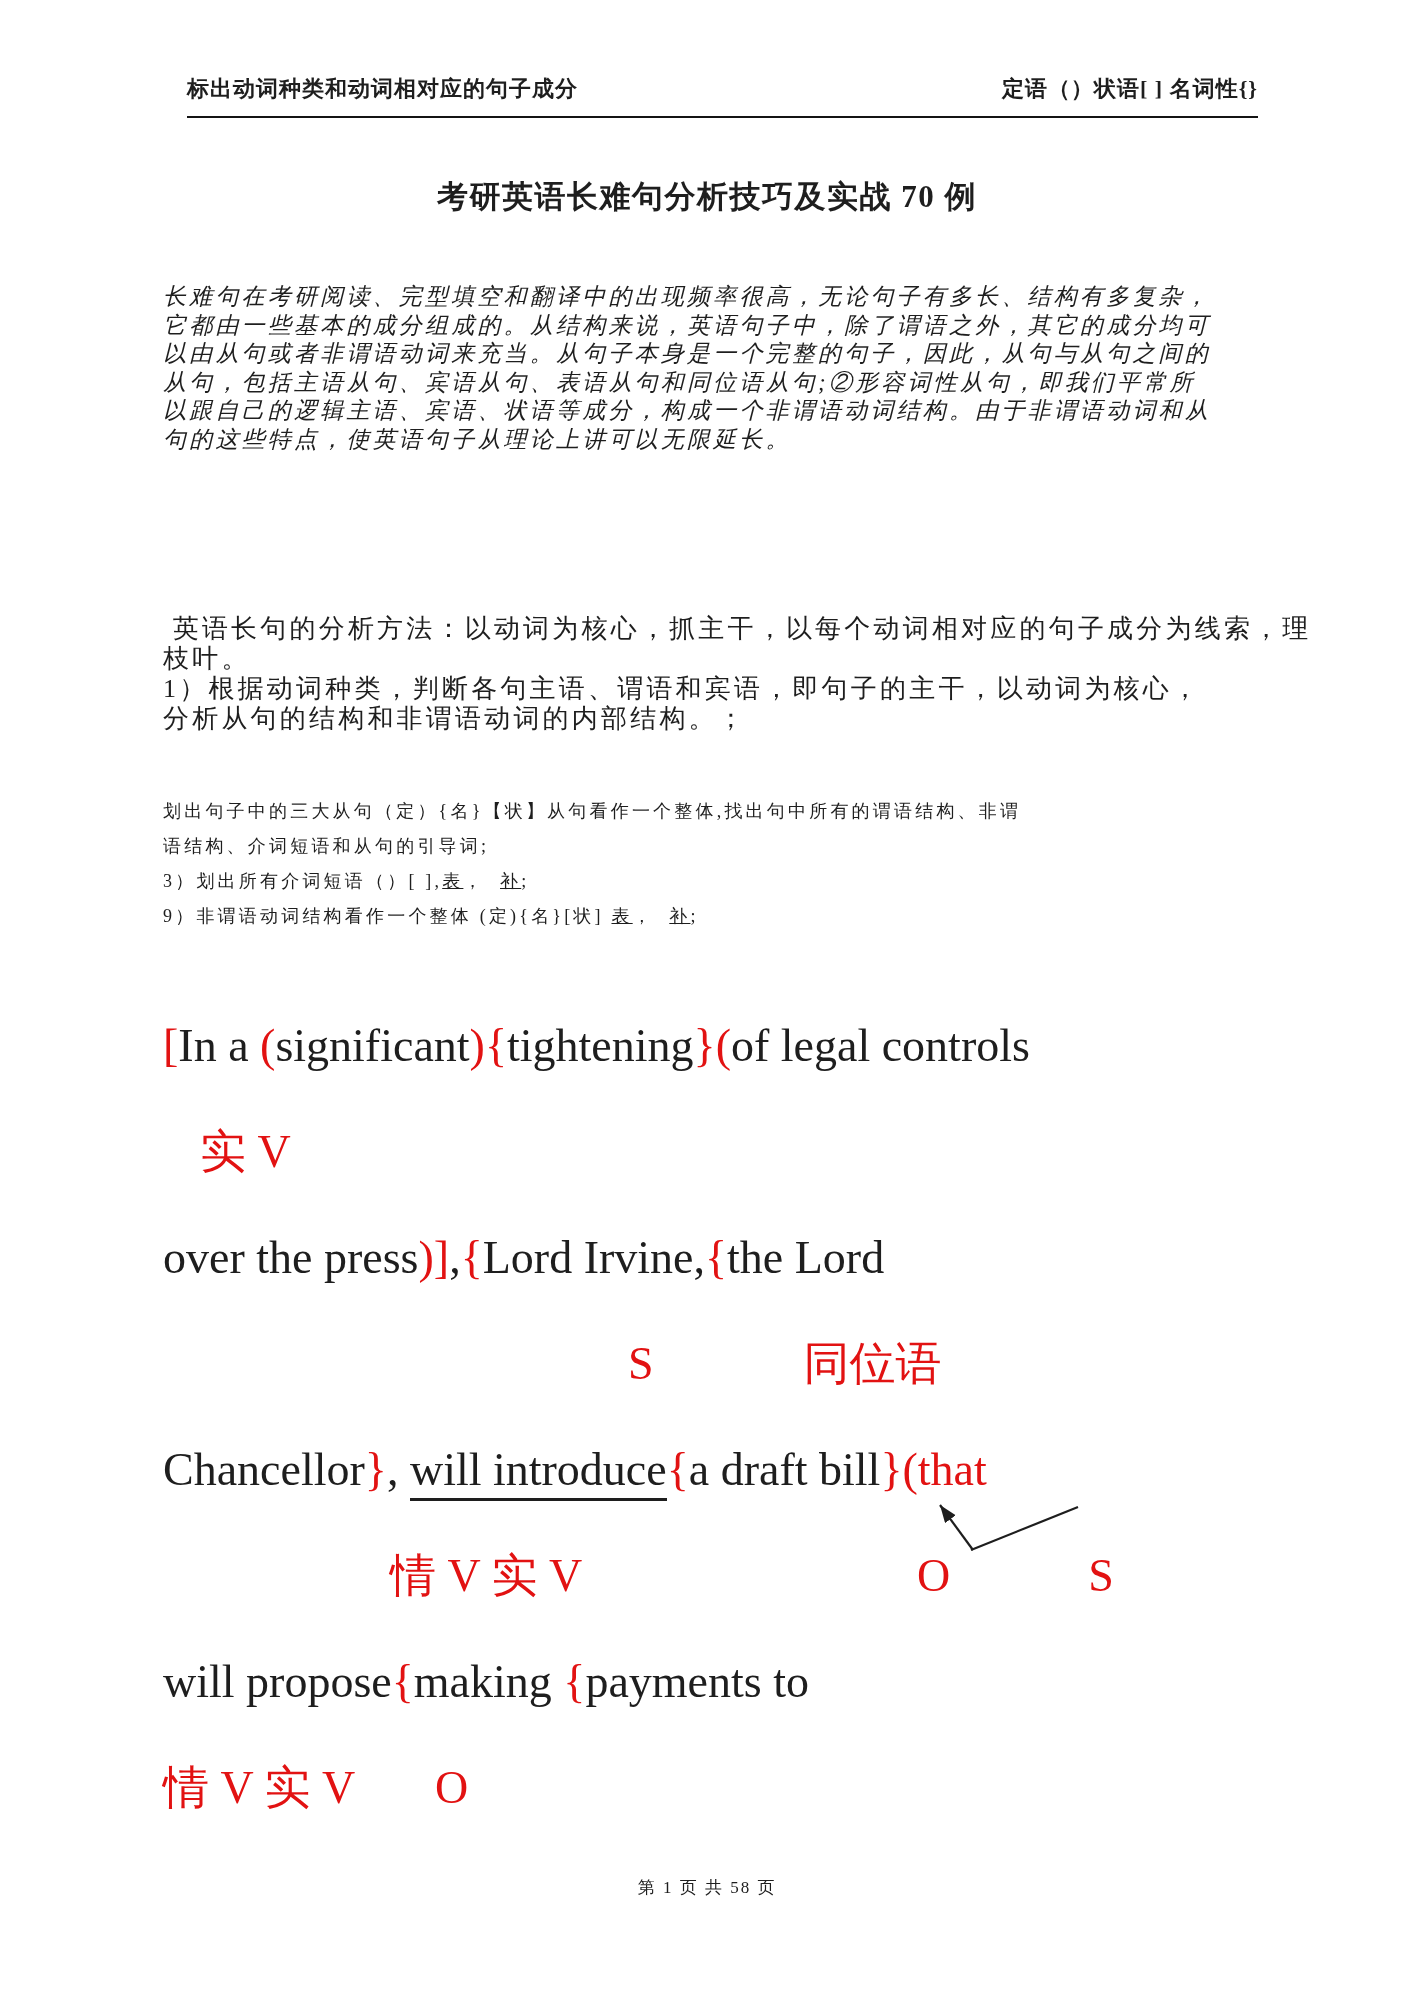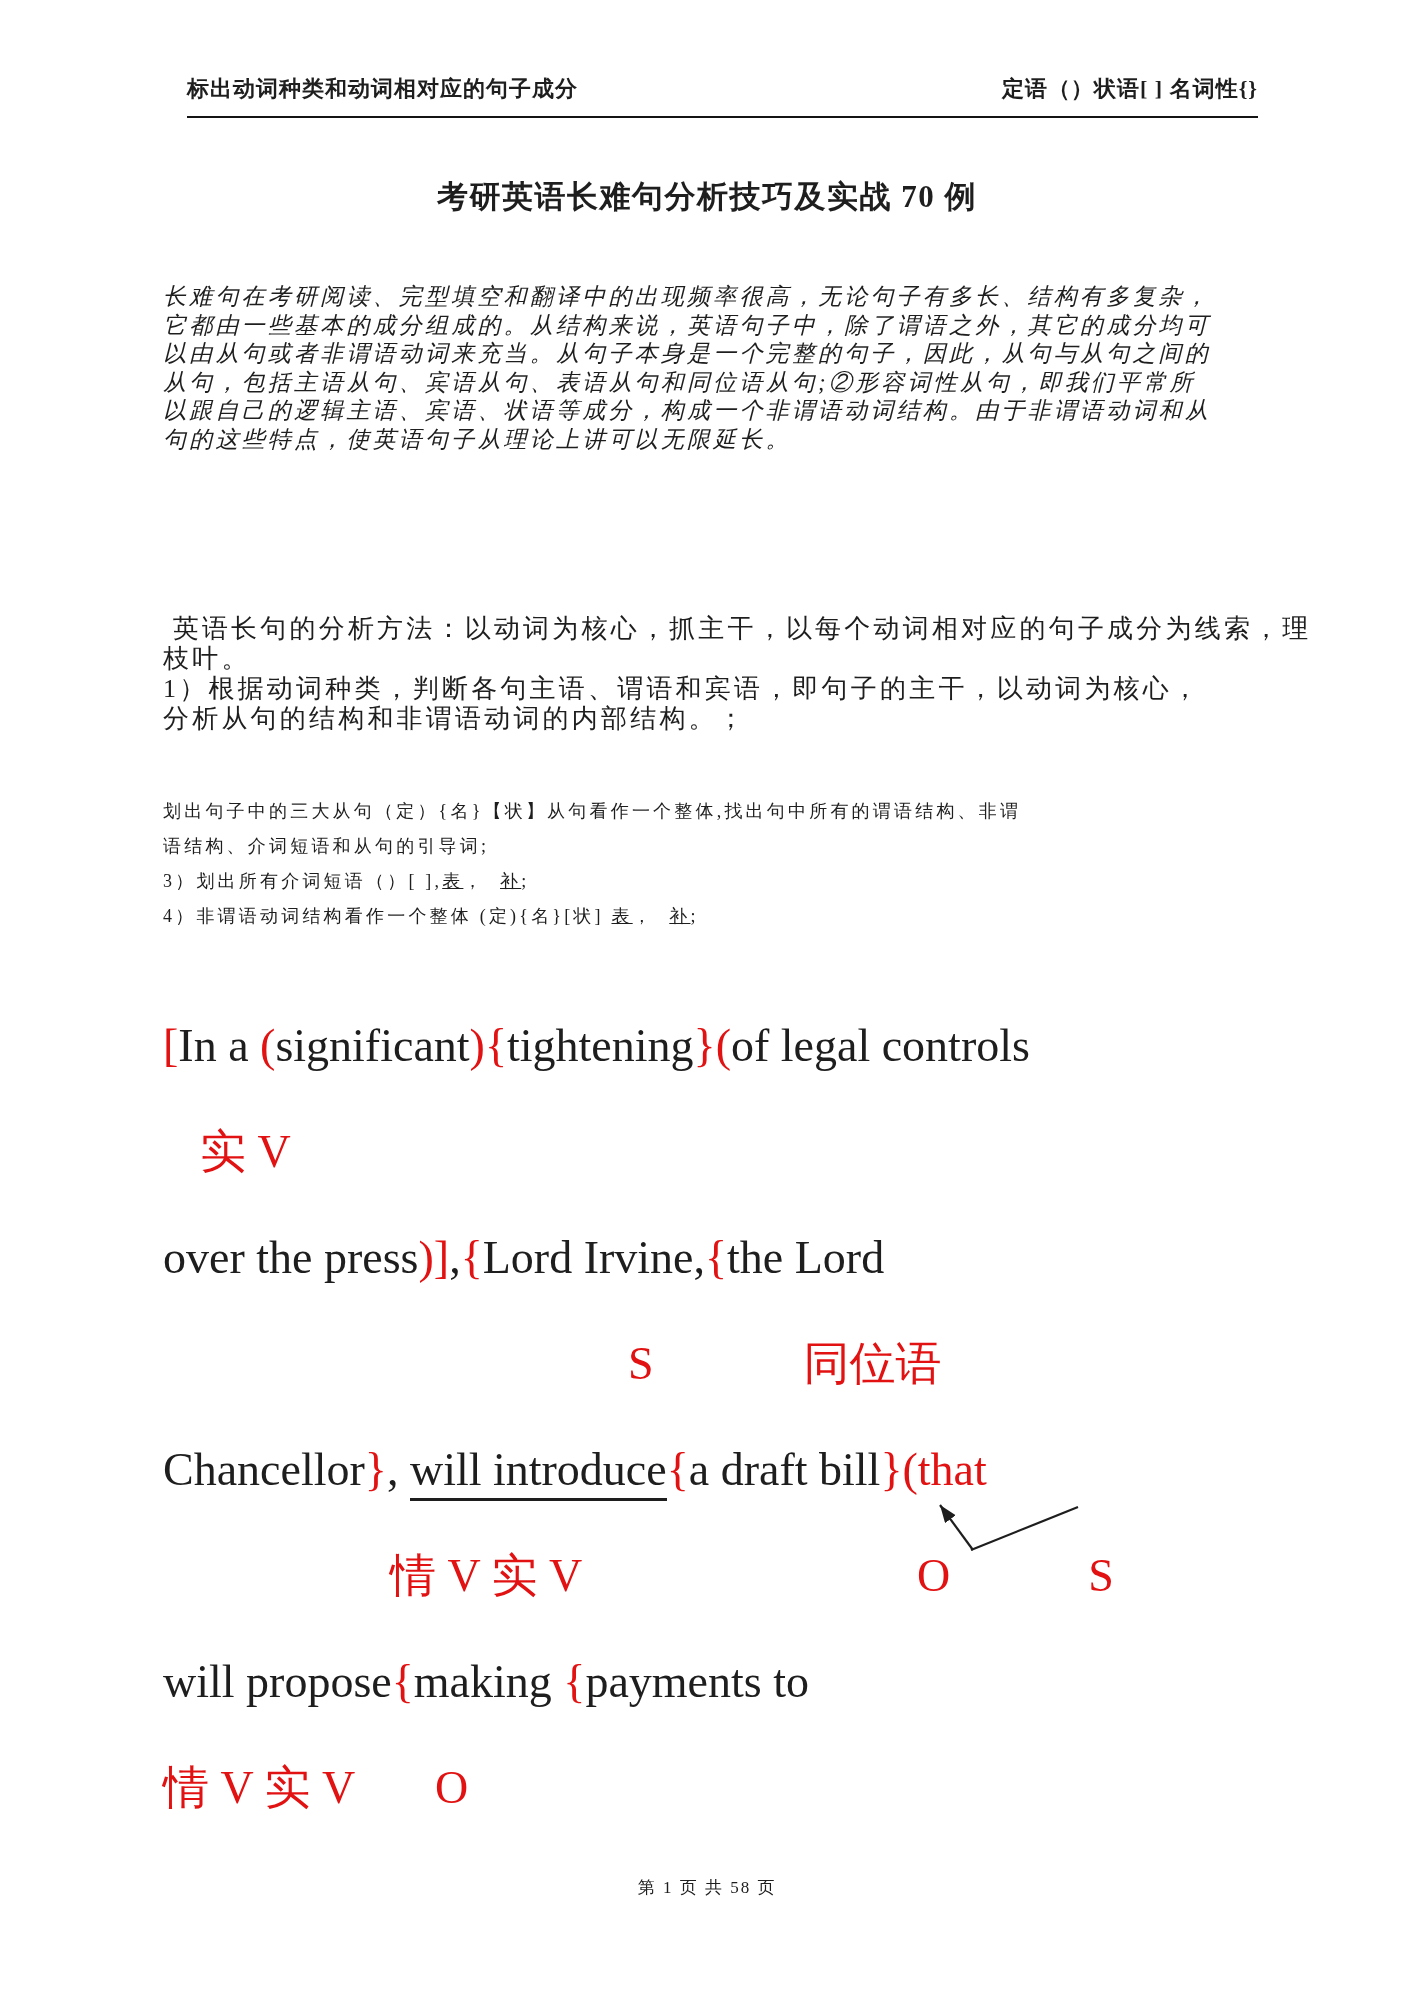--- a/index.html
+++ b/index.html
@@ -75,21 +75,21 @@
       <div class="t-line"><span class="seg-k"> 英语长句的分析方法：以动词为核心，抓主干，以每个动词相对应的句子成分为线索，理</span></div>
       <div class="t-line"><span class="seg-k">枝叶。</span></div>
       <div class="t-line"><span class="seg-k">1）根据动词种类，判断各句主语、谓语和宾语，即句子的主干，以动词为核心，</span></div>
       <div class="t-line"><span class="seg-k">分析从句的结构和非谓语动词的内部结构。；</span></div>
     </div>
 
   <div class="block clause">
       <div class="t-line"><span class="seg-k">划出句子中的三大从句（定）{名}【状】从句看作一个整体,找出句中所有的谓语结构、非谓</span></div>
       <div class="t-line"><span class="seg-k">语结构、介词短语和从句的引导词;</span></div>
       <div class="t-line"><span class="seg-k">3）划出所有介词短语（）[ ],</span><span class="seg-ku">表</span><span class="seg-k">，  </span><span class="seg-ku">补</span><span class="seg-k">;</span></div>
-      <div class="t-line"><span class="seg-k">4）非谓语动词结构看作一个整体 (定){名}[状] </span><span class="seg-ku">表</span><span class="seg-k">，  </span><span class="seg-ku">补</span><span class="seg-k">;</span></div>
+      <div class="t-line"><span class="seg-k">9）非谓语动词结构看作一个整体 (定){名}[状] </span><span class="seg-ku">表</span><span class="seg-k">，  </span><span class="seg-ku">补</span><span class="seg-k">;</span></div>
     </div>
 
 
   <div class="block example">
       <div class="t-line"><span class="seg-r">[</span><span class="seg-k">In a </span><span class="seg-r">(</span><span class="seg-k">significant</span><span class="seg-r">)</span><span class="seg-r">{</span><span class="seg-k">tightening</span><span class="seg-r">}</span><span class="seg-r">(</span><span class="seg-k">of legal controls</span></div>
       <div class="t-line" style="padding-left: 37px;"><span class="seg-r">实 V</span></div>
       <div class="t-line"><span class="seg-k">over the press</span><span class="seg-r">)]</span><span class="seg-k">,</span><span class="seg-r">{</span><span class="seg-k">Lord Irvine,</span><span class="seg-r">{</span><span class="seg-k">the Lord</span></div>
       <div class="t-line" style="padding-left: 465px;"><span class="seg-r">S</span><span class="seg-r" style="margin-left: 150px;">同位语</span></div>
       <div class="t-line"><span class="seg-k">Chancellor</span><span class="seg-r">}</span><span class="seg-k">, </span><span class="seg-ku">will introduce</span><span class="seg-r">{</span><span class="seg-k">a draft bill</span><span class="seg-r">}</span><span class="seg-r">(that</span></div>
       <div class="t-line" style="padding-left: 227px;"><span class="seg-r">情 V 实 V</span><span class="seg-r" style="margin-left: 335px;">O</span><span class="seg-r" style="margin-left: 138px;">S</span></div>

